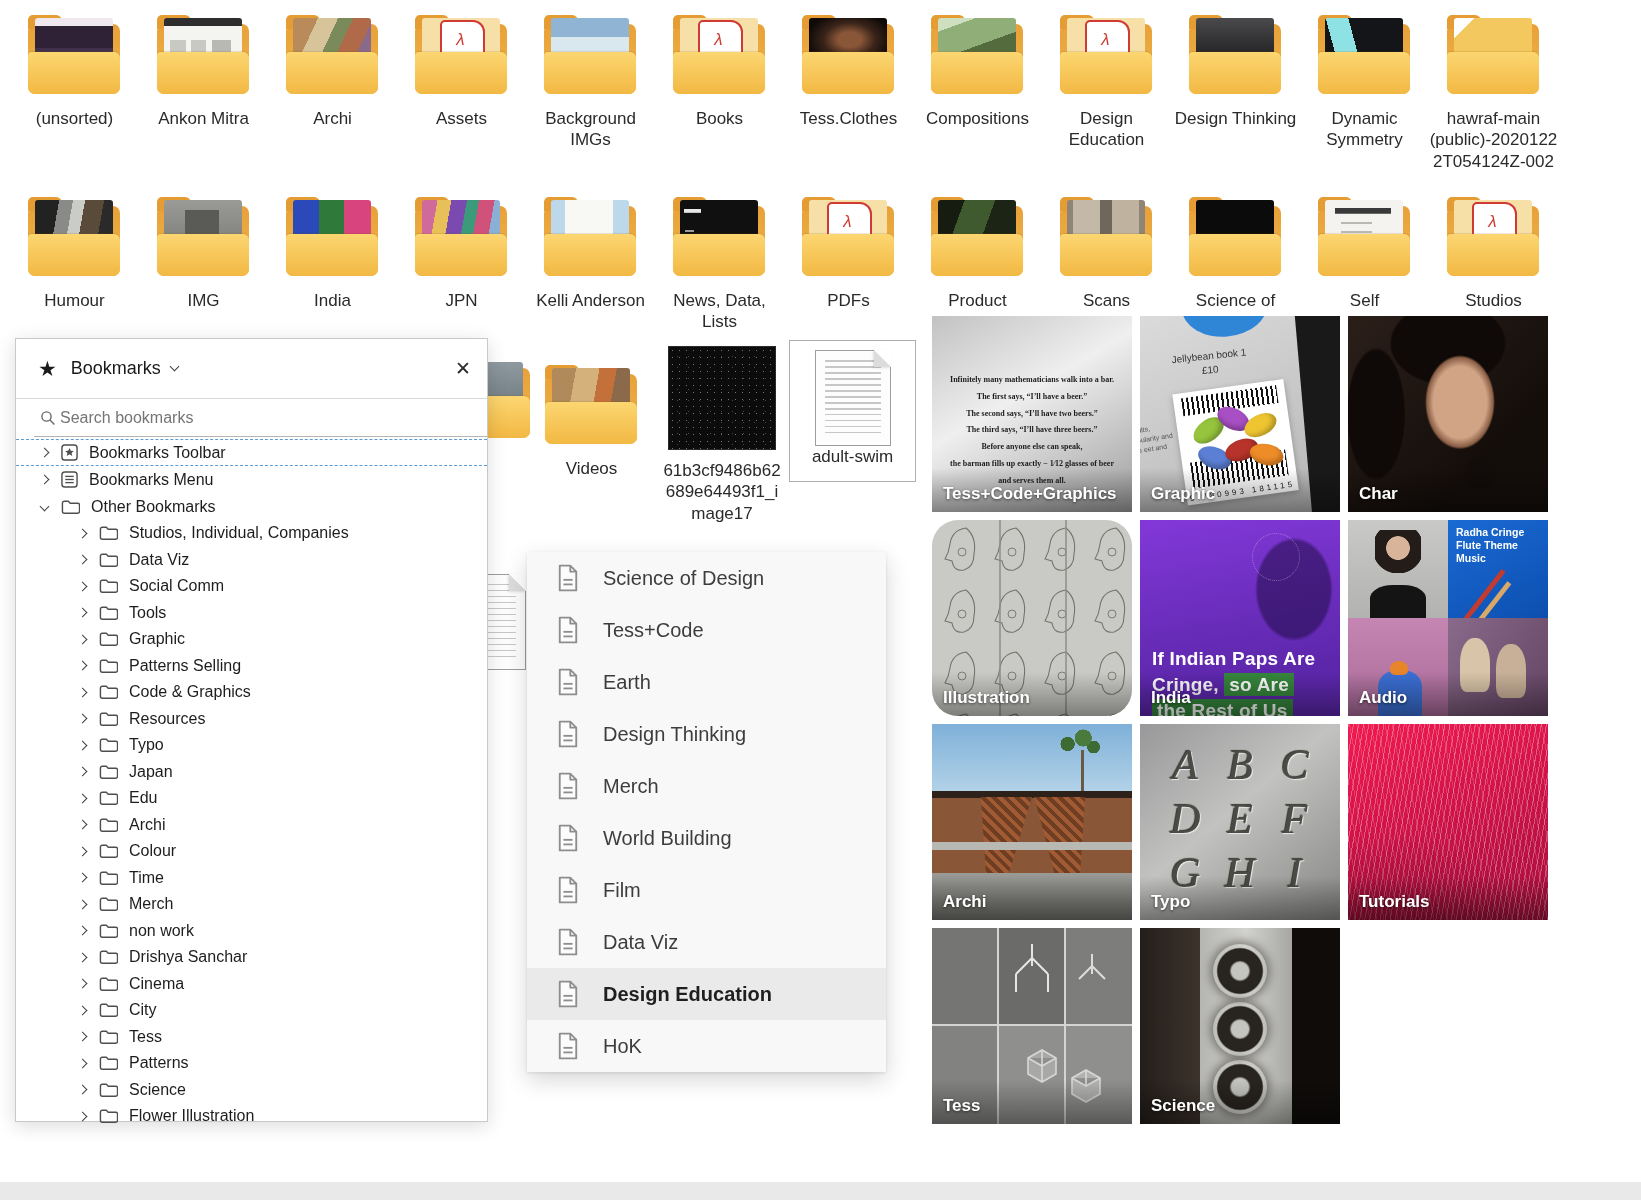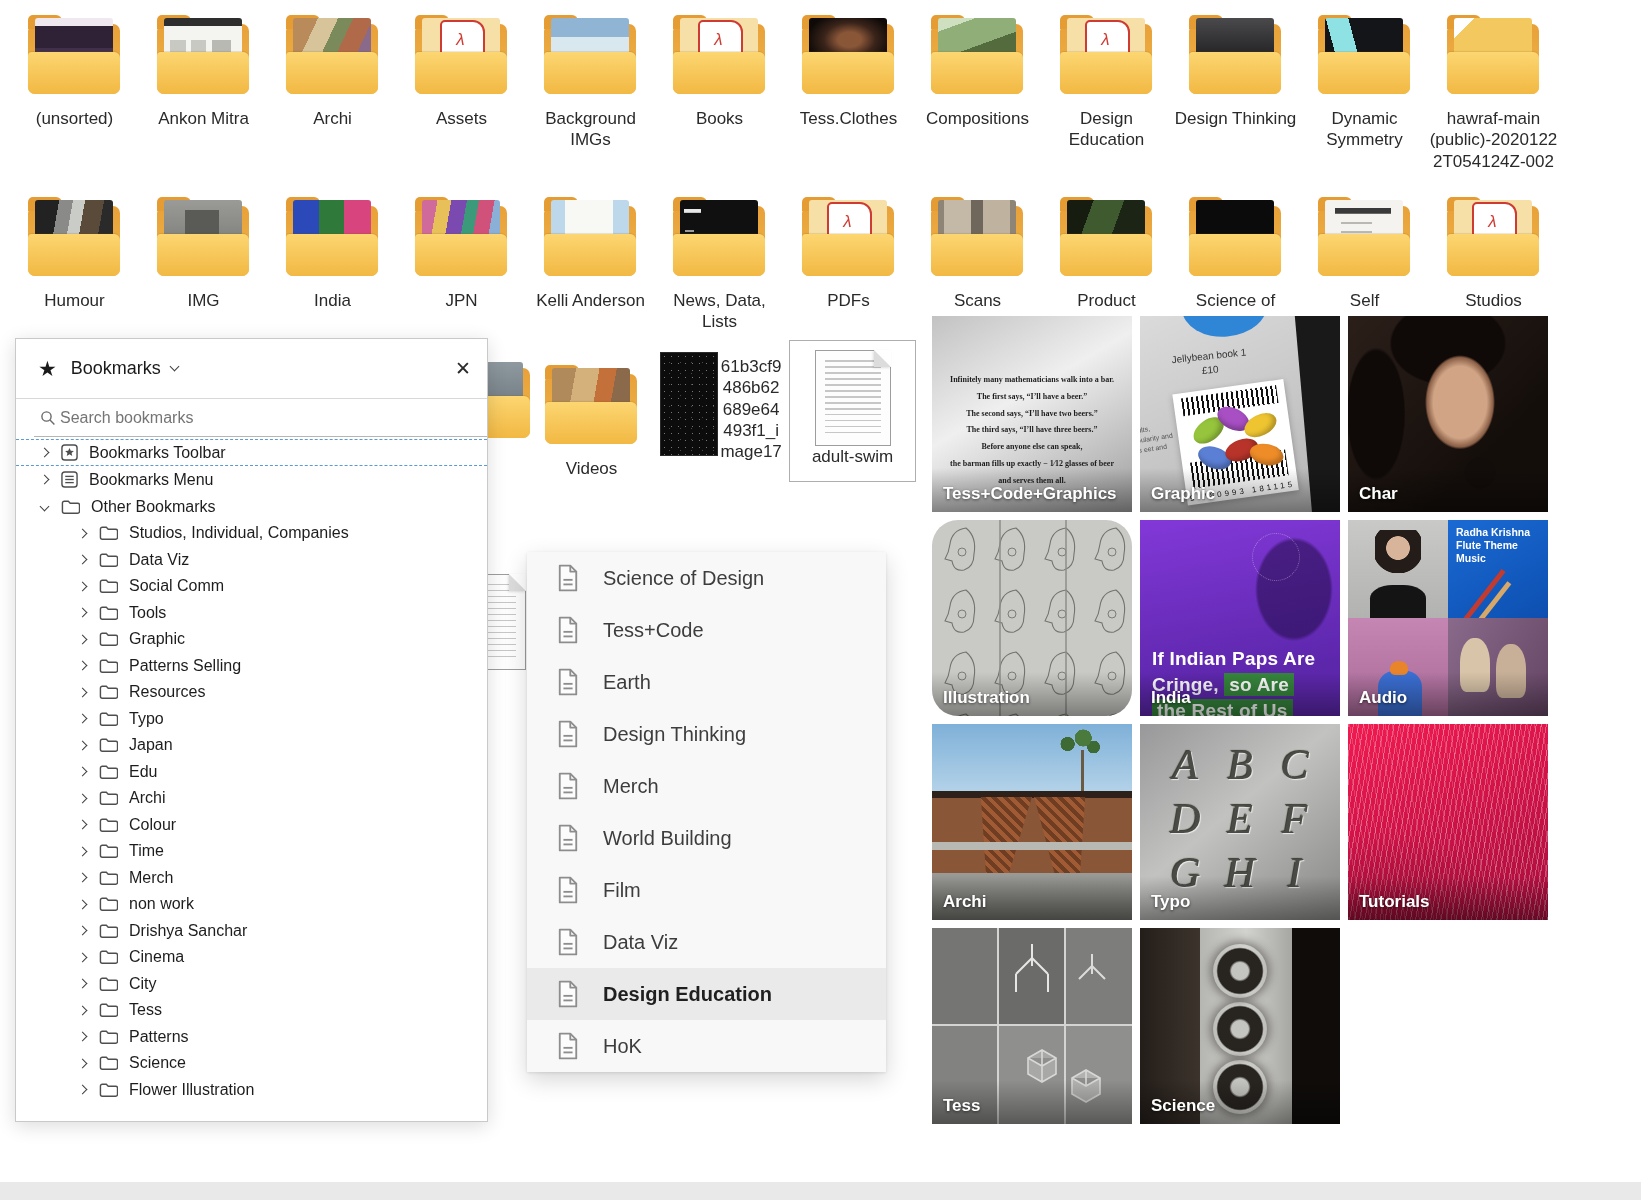--- a/index.html
+++ b/index.html
@@ -44,21 +44,21 @@
   .th-videos{background:linear-gradient(100deg,#b08a5a 0 28%,#d4b07a 28% 55%,#c4703a 55% 75%,#8a6a4a 75%);}
   .th-hidden{background:radial-gradient(circle at 30% 100%,#3b6fd4 0 12px,transparent 13px),linear-gradient(180deg,#8f9aa0,#6f7a80);}
   .th-plain{background:linear-gradient(135deg,#fff 0 16%,#f3c95f 16%);}
   .th-pdf{background:#f6e0a8;}
   .th-pdf::before{content:'';position:absolute;left:24%;width:52%;top:2px;bottom:-18px;background:#fff;
       border:2px solid #cf3b32;border-radius:5px 12px 5px 5px;}
   .th-pdf::after{content:'λ';position:absolute;left:0;right:0;top:26%;text-align:center;
       color:#cf3b32;font-size:17px;font-style:italic;}
 
   
-  .img17 { position:absolute; left:660px; top:346px; width:124px; display:flex; flex-direction:row; align-items:center; }
+  .img17 { position:absolute; left:660px; top:346px; width:124px; display:flex; flex-direction:column; align-items:center; }
   .img17-sq { width:108px; height:104px; border:1px solid #2a2a2a;
       background:radial-gradient(#777 .7px,transparent .9px) 0 0/7px 7px,
                  radial-gradient(#4a4a4a .6px,transparent .8px) 3px 4px/11px 11px,#0c0c0c; }
   .sel-box { position:absolute; left:789px; top:340px; width:127px; height:142px; background:#fff;
       border:1px solid #aeaeae; display:flex; flex-direction:column; align-items:center; padding-top:9px; }
   .page { width:76px; height:96px; background:#fdfdfd; border:1px solid #9d9d9d; position:relative; }
   .page::after { content:''; position:absolute; left:9px; right:9px; top:9px; bottom:10px;
       background:repeating-linear-gradient(180deg,#c7c7c7 0 1.5px,transparent 1.5px 6px); }
   .page::before { content:''; position:absolute; top:-1px; right:-1px; width:0; height:0; z-index:1;
       border-style:solid; border-width:0 17px 17px 0; border-color:#fff #fff #dcdcdc transparent;
@@ -407,33 +407,33 @@
       <div class="fback"></div>
       <div class="thumb th-pdf"></div>
       <div class="ffront"></div>
     </div>
     <div class="flabel">PDFs</div>
   </div>
 
   <div class="cell">
     <div class="folder">
       <div class="fback"></div>
+      <div class="thumb th-product"></div>
+      <div class="ffront"></div>
+    </div>
+    <div class="flabel">Product</div>
+  </div>
+
+  <div class="cell">
+    <div class="folder">
+      <div class="fback"></div>
       <div class="thumb th-scans"></div>
       <div class="ffront"></div>
     </div>
     <div class="flabel">Scans</div>
-  </div>
-
-  <div class="cell">
-    <div class="folder">
-      <div class="fback"></div>
-      <div class="thumb th-product"></div>
-      <div class="ffront"></div>
-    </div>
-    <div class="flabel">Product</div>
   </div>
 
   <div class="cell">
     <div class="folder">
       <div class="fback"></div>
       <div class="thumb th-scienceof"></div>
       <div class="ffront"></div>
     </div>
     <div class="flabel">Science of</div>
   </div>
@@ -589,20 +589,29 @@
   <div class="bm-row child">
     <span class="chev r"></span>
     <span class="bm-ico">
       <svg width="19" height="16" viewBox="0 0 20 16">
               <path d="M1.5 4 a2 2 0 0 1 2-2 h4.2 l2 2 h7.8 a2 2 0 0 1 2 2 v6.5 a2 2 0 0 1 -2 2 h-14 a2 2 0 0 1 -2-2 z" fill="none" stroke="#4e4e4e" stroke-width="1.5"></path>
             </svg>
     </span>
     <span class="bm-label">Patterns Selling</span>
   </div>
 
+  <div class="bm-row child">
+    <span class="chev r"></span>
+    <span class="bm-ico">
+      <svg width="19" height="16" viewBox="0 0 20 16">
+              <path d="M1.5 4 a2 2 0 0 1 2-2 h4.2 l2 2 h7.8 a2 2 0 0 1 2 2 v6.5 a2 2 0 0 1 -2 2 h-14 a2 2 0 0 1 -2-2 z" fill="none" stroke="#4e4e4e" stroke-width="1.5"></path>
+            </svg>
+    </span>
+    <span class="bm-label">Code &amp; Graphics</span>
+  </div>
 
   <div class="bm-row child">
     <span class="chev r"></span>
     <span class="bm-ico">
       <svg width="19" height="16" viewBox="0 0 20 16">
               <path d="M1.5 4 a2 2 0 0 1 2-2 h4.2 l2 2 h7.8 a2 2 0 0 1 2 2 v6.5 a2 2 0 0 1 -2 2 h-14 a2 2 0 0 1 -2-2 z" fill="none" stroke="#4e4e4e" stroke-width="1.5"></path>
             </svg>
     </span>
     <span class="bm-label">Resources</span>
   </div>
@@ -926,21 +935,21 @@
       <div><span>Cringe,</span> <span class="hl">so Are</span></div>
       <div><span class="hl">the Rest of Us</span></div>
     </div>
     <div class="card-label">India</div>
   </div>
 
   <div class="card c-audio">
     <div class="q tl"></div>
     <div class="q tr">
       <div class="audio-title">
-        <div>Radha Krishna</div>
+        <div>Radha Cringe</div>
         <div>Flute Theme Music</div>
       </div>
     </div>
     <div class="q bl"></div>
     <div class="q br"></div>
     <div class="card-label">Audio</div>
   </div>
 
 
   <div class="card c-archi">

